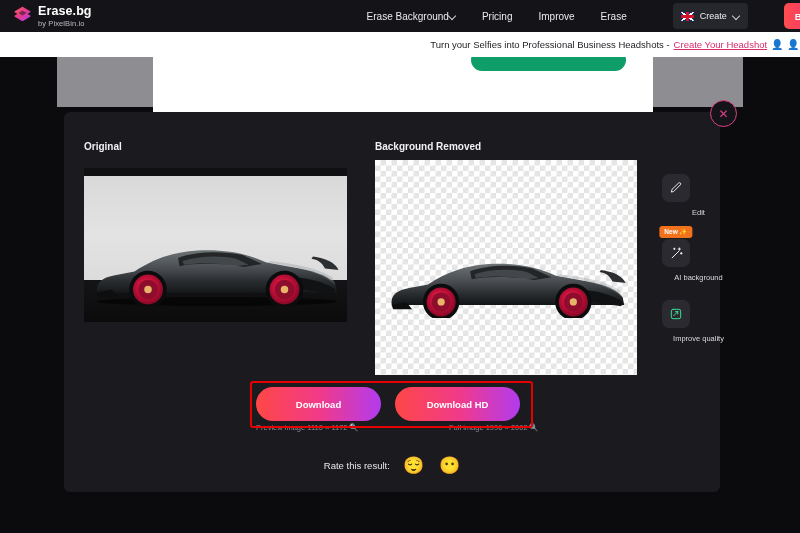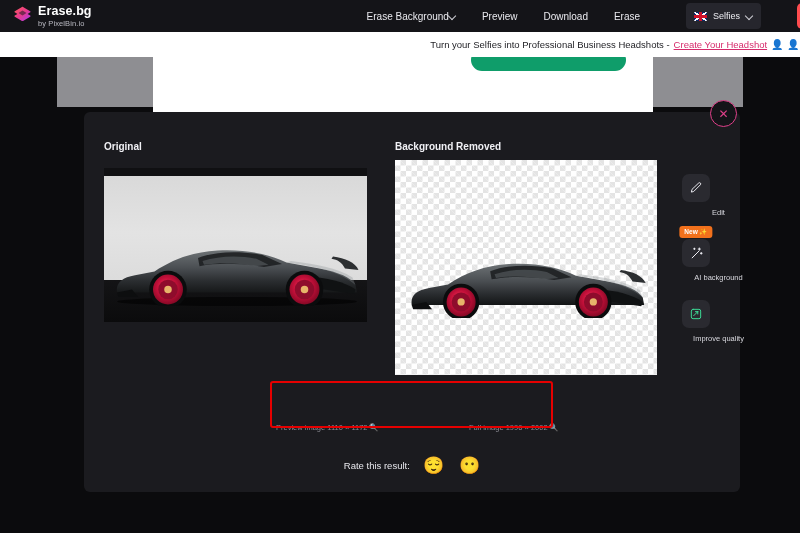--- a/index.html
+++ b/index.html
@@ -103,21 +103,21 @@
     position: absolute; left: 318px; top: 38px;
     width: 155px; height: 22px;
     background: #0f9d6a; border-radius: 40px;
     display: flex; align-items: flex-start; justify-content: center;
     overflow: hidden;
   }
   .behind-green-btn span { font-size: 8px; color: #fff; font-weight: bold; margin-top: -5px; }
 
   
   .modal {
-    position: absolute; left: 84px; top: 112px;
+    position: absolute; left: 64px; top: 112px;
     width: 656px; height: 380px;
     background: #1b1b1f;
     border-radius: 6px;
     z-index: 50;
   }
   .close-btn {
     position: absolute; left: 710px; top: 100px;
     width: 27px; height: 27px; border-radius: 50%;
     border: 1.3px solid #e0408a;
     display: flex; align-items: center; justify-content: center;
@@ -236,32 +236,32 @@
       <span class="brand-sub">by PixelBin.io</span>
     </span>
   </div>
 
   <div class="nav-links">
     <div class="nav-link">
       <span>Erase Background</span>
       <span class="chev"></span>
     </div>
     <div class="nav-link">
-      <span>Preview</span>
+      <span>Pricing</span>
     </div>
     <div class="nav-link">
-      <span>Download</span>
+      <span>Improve</span>
     </div>
     <div class="nav-link">
       <span>Erase</span>
     </div>
 
     <div class="lang-pill">
       <span class="flag"></span>
-      <span class="lang-label">Selfies</span>
+      <span class="lang-label">Create</span>
       <span class="chev"></span>
     </div>
 
     <div class="book-btn">
       <span>Book a</span>
     </div>
   </div>
 </div>
 
 <div class="banner">
@@ -397,20 +397,28 @@
     </div>
   </div>
 
   <div class="dim-row">
     <div class="dim-text">Preview image 1110 × 1172 🔍</div>
     <div class="dim-text">Full image 1996 × 2002 🔍</div>
   </div>
 
   <div class="dl-highlight"></div>
 
+  <div class="dl-row">
+    <div class="dl-btn">
+      <span>Download</span>
+    </div>
+    <div class="dl-btn">
+      <span>Download HD</span>
+    </div>
+  </div>
 
   <div class="rate-row">
     <span class="rate-label">Rate this result:</span>
     <span class="emoji">😌</span>
     <span class="emoji">😶</span>
   </div>
 
 </div>
 
 </body></html>

